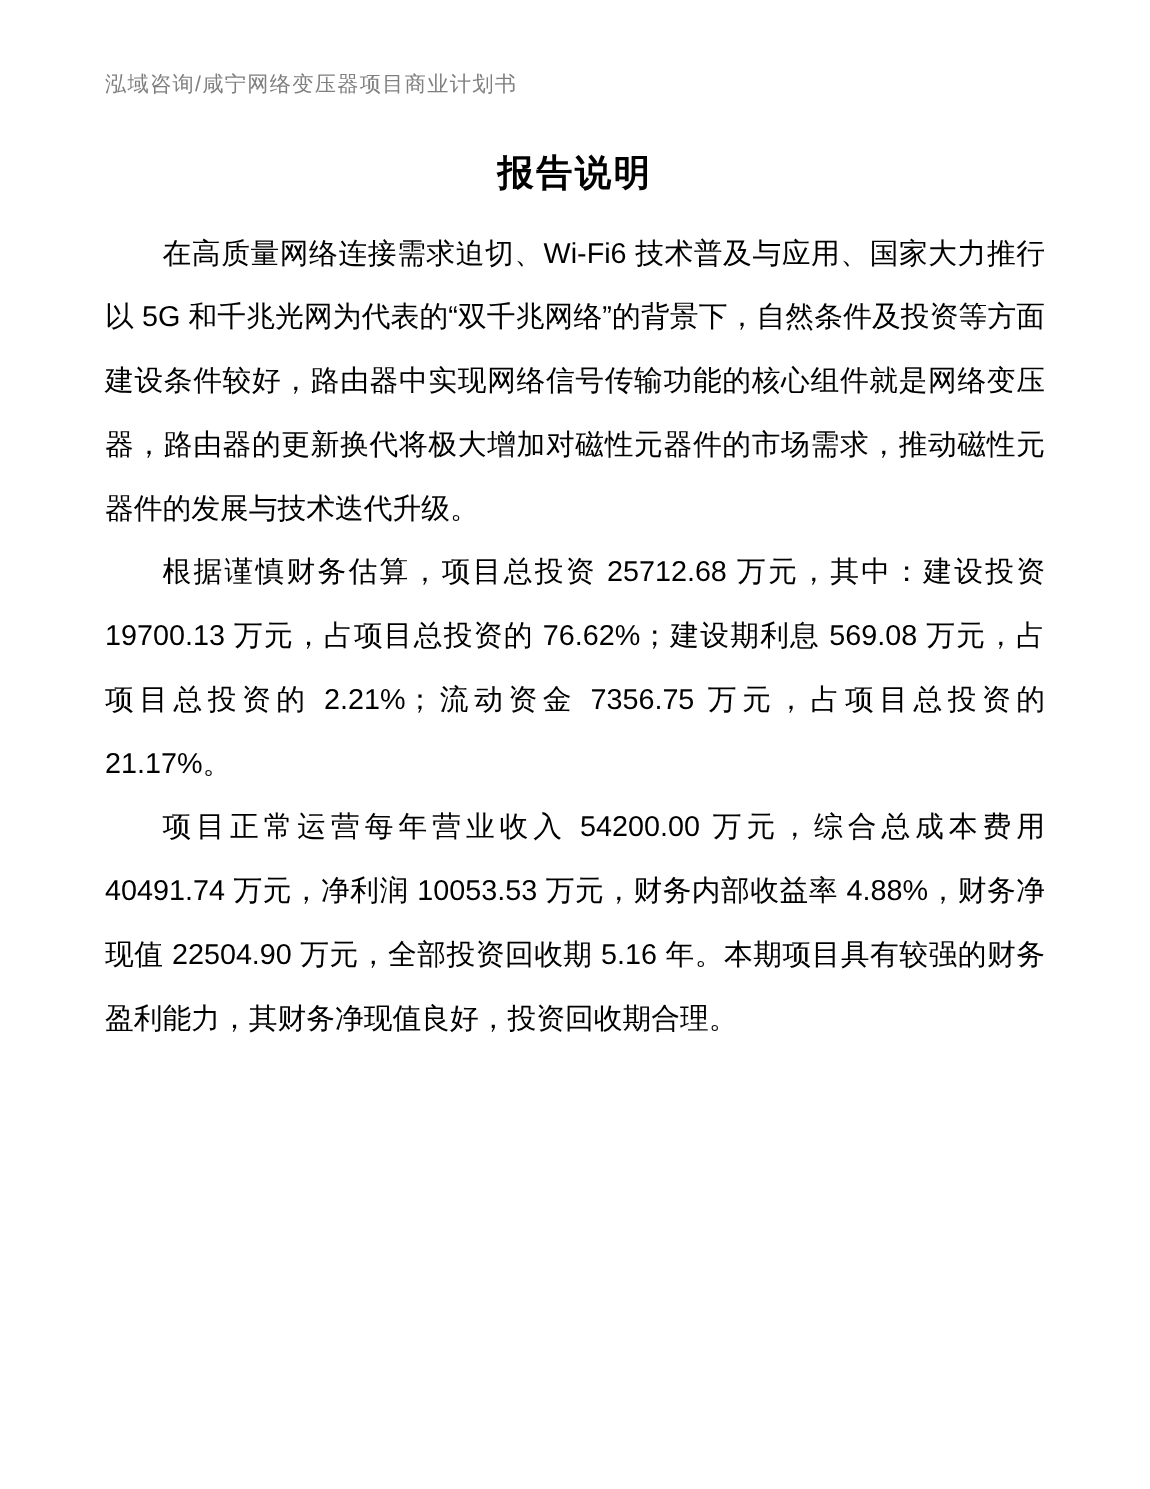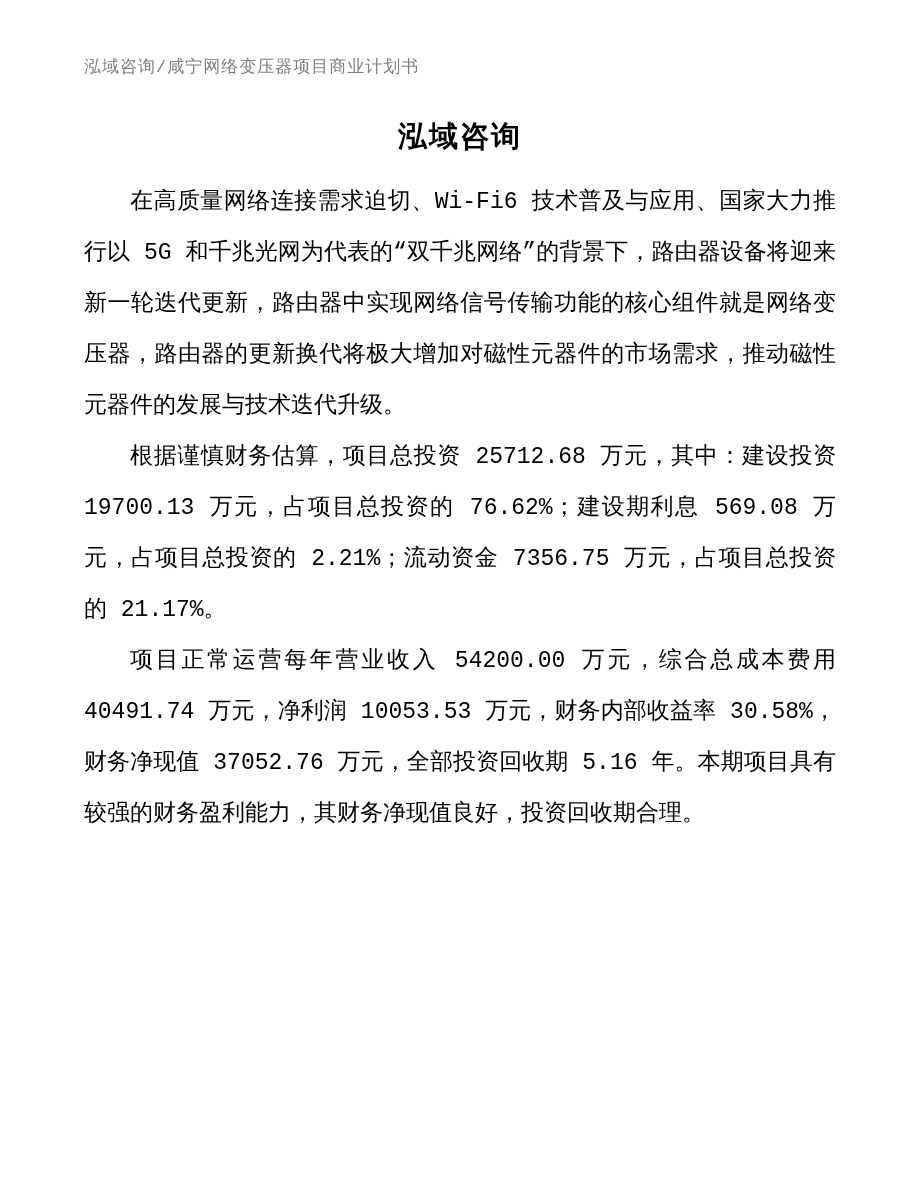--- a/index.html
+++ b/index.html
@@ -8,21 +8,21 @@
     background: #ffffff;
   }
   .page {
     position: relative;
     width: 920px;
     height: 1191px;
     margin: 0 auto;
     background: #ffffff;
     box-sizing: border-box;
     padding: 56px 84px 0 84px;
-    font-family: Liberation Mono, monospace;
+    font-family: Liberation Sans, sans-serif;
     color: #000000;
     overflow: hidden;
   }
   .doc-header {
     font-size: 17px;
     line-height: 24px;
     color: #7f7f7f;
     letter-spacing: 1px;
   }
   .doc-title {
@@ -46,20 +46,20 @@
     text-indent: 2em;
     color: #000000;
   }
 </style>
 </head>
 <body>
 
 <div class="page">
   <div class="doc-header">泓域咨询/咸宁网络变压器项目商业计划书</div>
 
-  <h1 class="doc-title">泓域咨询</h1>
+  <h1 class="doc-title">报告说明</h1>
 
   <div class="doc-body">
-    <p>在高质量网络连接需求迫切、Wi-Fi6 技术普及与应用、国家大力推行以 5G 和千兆光网为代表的“双千兆网络”的背景下，路由器设备将迎来新一轮迭代更新，路由器中实现网络信号传输功能的核心组件就是网络变压器，路由器的更新换代将极大增加对磁性元器件的市场需求，推动磁性元器件的发展与技术迭代升级。</p>
+    <p>在高质量网络连接需求迫切、Wi-Fi6 技术普及与应用、国家大力推行以 5G 和千兆光网为代表的“双千兆网络”的背景下，自然条件及投资等方面建设条件较好，路由器中实现网络信号传输功能的核心组件就是网络变压器，路由器的更新换代将极大增加对磁性元器件的市场需求，推动磁性元器件的发展与技术迭代升级。</p>
     <p>根据谨慎财务估算，项目总投资 25712.68 万元，其中：建设投资 19700.13 万元，占项目总投资的 76.62%；建设期利息 569.08 万元，占项目总投资的 2.21%；流动资金 7356.75 万元，占项目总投资的 21.17%。</p>
-    <p>项目正常运营每年营业收入 54200.00 万元，综合总成本费用 40491.74 万元，净利润 10053.53 万元，财务内部收益率 30.58%，财务净现值 37052.76 万元，全部投资回收期 5.16 年。本期项目具有较强的财务盈利能力，其财务净现值良好，投资回收期合理。</p>
+    <p>项目正常运营每年营业收入 54200.00 万元，综合总成本费用 40491.74 万元，净利润 10053.53 万元，财务内部收益率 4.88%，财务净现值 22504.90 万元，全部投资回收期 5.16 年。本期项目具有较强的财务盈利能力，其财务净现值良好，投资回收期合理。</p>
   </div>
 </div>
 
 </body></html>

